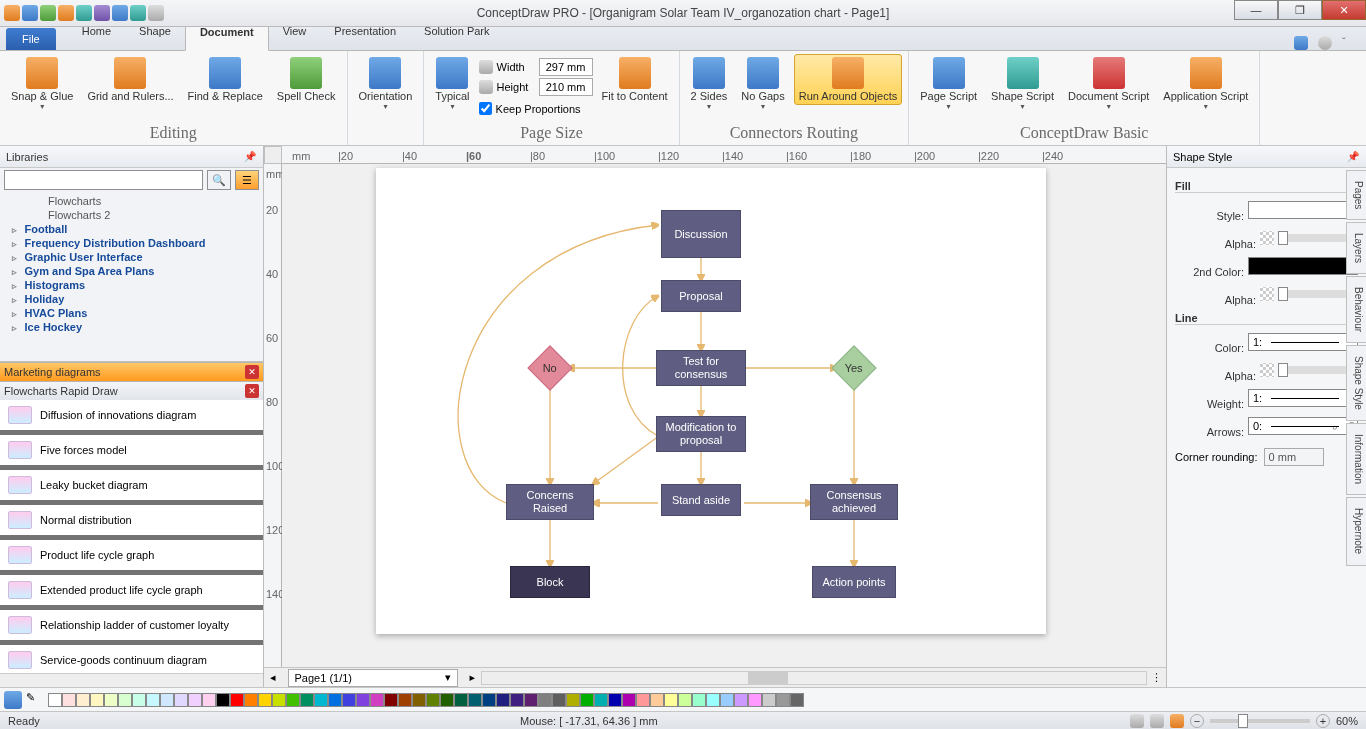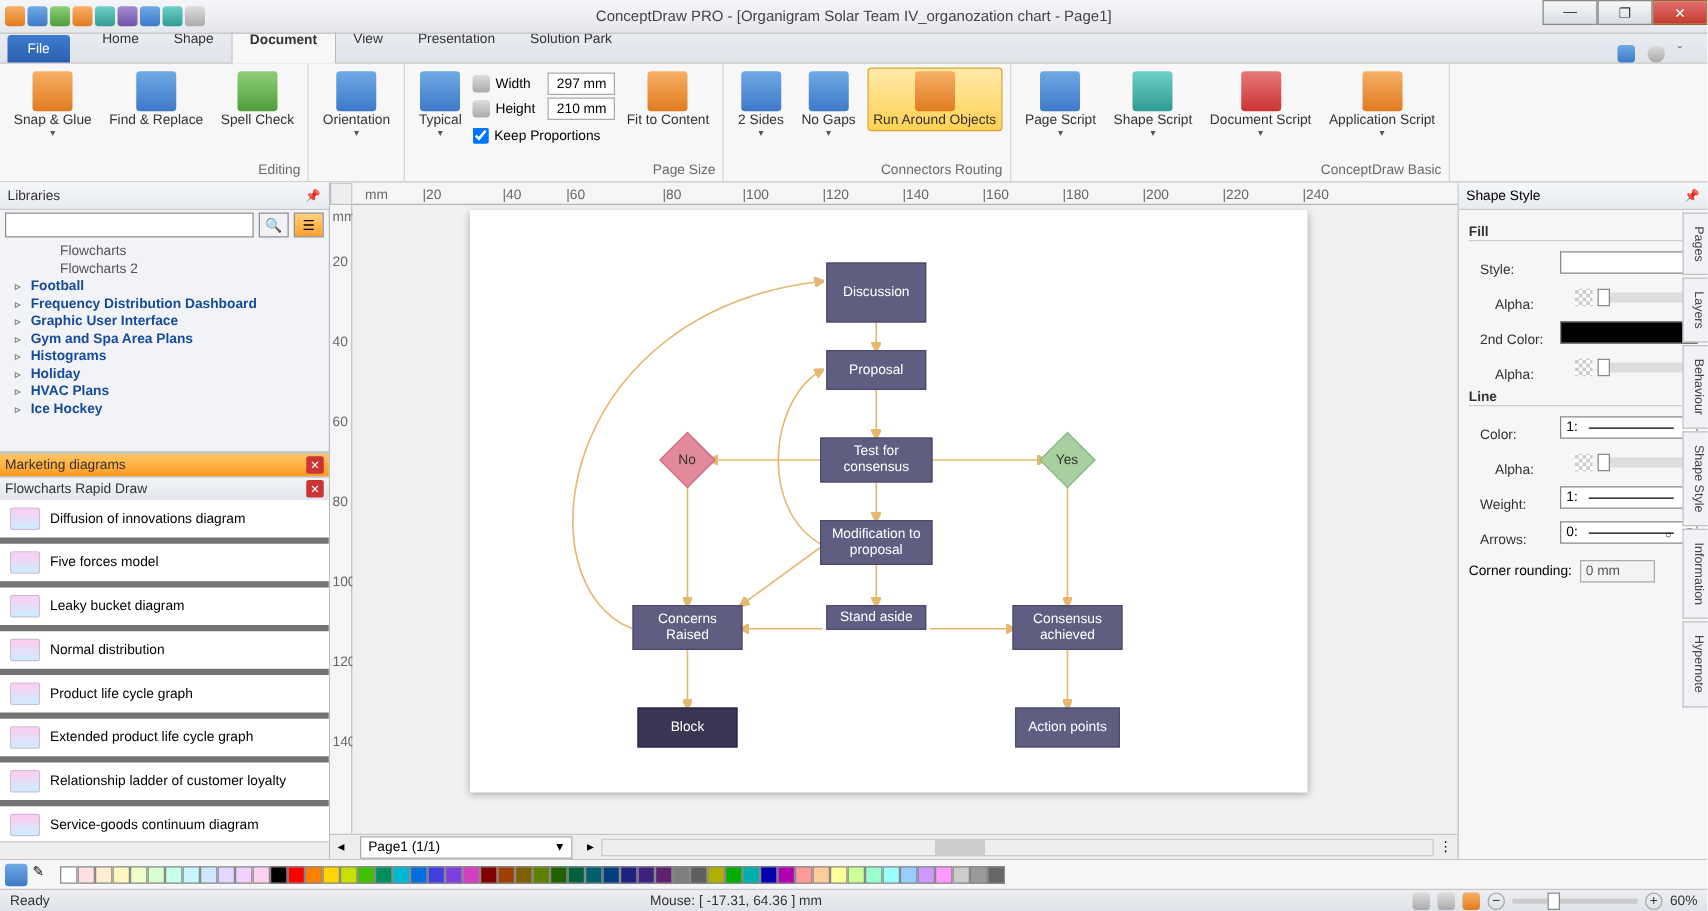--- a/index.html
+++ b/index.html
@@ -25,21 +25,21 @@
 
 
 .ribbon { height:95px; background:#f7f7f7; border-bottom:1px solid #c5c5c5; display:flex; }
 .rgroup{ border-right:1px solid #d4d8df; padding:3px 6px 0; display:flex; flex-direction:column; justify-content:space-between;}
 .rgroup-body{ display:flex; gap:4px; align-items:flex-start;}
 .rbtn{ display:flex; flex-direction:column; align-items:center; justify-content:flex-start; padding:2px 4px; min-width:44px; border:1px solid transparent; border-radius:3px;}
 .rbtn .ico{ width:32px; height:32px; margin-bottom:1px;}
 .rbtn-lbl{ text-align:center; font-size:11px; line-height:12px; color:#333;}
 .rdrop::after{ content:"▾"; font-size:8px; display:block; color:#555;}
 .rbtn.active{ background:linear-gradient(#ffe9a7,#ffd254); border:1px solid #d8a430;}
-.rgroup-title{ text-align:right; font-size:11px; color:#6a6a6a; padding-bottom:3px;}
+.rgroup-title{ text-align:center; font-size:16px; color:#6a6a6a; padding-bottom:3px;font-family:Liberation Serif, serif;}
 .pgsize-fields{ display:flex; flex-direction:column; gap:2px; padding-top:4px;}
 .pgrow{ display:flex; align-items:center; gap:4px;}
 .pgrow input{ width:54px; height:18px; border:1px solid #aaa; text-align:center; font-size:11px;}
 .pglbl{ width:38px; text-align:left;}
 .kcb{ display:flex; align-items:center; gap:4px; margin-top:4px;}
 
 
 .main{ display:flex; height:calc(729px - 27px - 24px - 95px - 24px - 18px); }
 
 .left-panel{ width:264px; background:#f1f3f6; border-right:1px solid #bcbcbc; display:flex; flex-direction:column;}
@@ -86,21 +86,21 @@
 
 .page-tabs{ height:20px; display:flex; align-items:center; background:#eee; border-top:1px solid #c5c5c5;}
 .page-tab-combo{ width:170px; height:18px; border:1px solid #aaa; background:#fff; margin:0 6px; display:flex; align-items:center; justify-content:space-between; padding:0 6px;}
 .hscroll{ flex:1; height:14px; background:#eee; border:1px solid #ccc; position:relative;}
 .hscroll .thumbh{ position:absolute; left:40%; width:40px; height:100%; background:#ccc;}
 
 .right-panel{ width:200px; border-left:1px solid #bcbcbc; background:#f5f6f8; display:flex; flex-direction:column; padding:0;}
 .rp-body{ flex:1; padding:6px 8px;}
 .rp-sec-lbl{ font-weight:bold; font-size:11px; color:#333; border-bottom:1px solid #ccc; margin:6px 0 4px;}
 .rp-row{ display:flex; align-items:center; justify-content:flex-end; gap:4px; margin:3px 0;}
-.rp-row label{ flex:0 0 60px; color:#333;margin-top:13px;}
+.rp-row label{ flex:0 0 60px; text-align:right; color:#333;margin-top:13px;}
 .rp-row .field{ width:110px; height:18px; border:1px solid #888; background:#fff; position:relative;}
 .rp-row .field::after{ content:"▾"; position:absolute; right:3px; top:1px; font-size:9px; color:#555;}
 .rp-row .black{ background:#000;}
 .rp-row .slider{ width:80px; height:8px; background:#ddd; position:relative;}
 .rp-row .slider::after{ content:""; width:8px; height:12px; background:#fff; border:1px solid #888; position:absolute; left:0; top:-3px;}
 .rp-row input.mm{ width:60px; height:18px; border:1px solid #aaa; text-align:left; padding:0 4px;}
 .side-tabs{ position:absolute; right:0; top:170px; width:20px; display:flex; flex-direction:column;}
 .side-tab{ writing-mode:vertical-rl; padding:10px 2px; background:#f0f2f6; border:1px solid #c0c0c0; border-right:none; font-size:10px; color:#444; margin-bottom:2px; text-align:center;}
 
 
@@ -165,20 +165,24 @@
 </div>
 
 <div class="ribbon">
   <div class="rgroup">
     <div class="rgroup-body">
       <div class="rbtn rdrop">
           <span class="ico i-orange"></span>
           <span class="rbtn-lbl">Snap &amp; Glue</span>
         </div>
       <div class="rbtn">
+          <span class="ico i-orange"></span>
+          <span class="rbtn-lbl">Grid and Rulers...</span>
+        </div>
+      <div class="rbtn">
           <span class="ico i-blue"></span>
           <span class="rbtn-lbl">Find &amp; Replace</span>
         </div>
       <div class="rbtn">
           <span class="ico i-green"></span>
           <span class="rbtn-lbl">Spell Check</span>
         </div>
     </div>
     <div class="rgroup-title">Editing</div>
   </div>
@@ -329,21 +333,21 @@
     <div style="height:14px; background:#eee; border-top:1px solid #ccc;"></div>
   </div>
 
   <div class="canvas-wrap">
     <div class="ruler-row">
       <div class="corner"></div>
       <div class="h-ruler">
         <span style="left:10px;">mm</span>
           <span style="left:56px;">|20</span>
           <span style="left:120px;">|40</span>
-          <span style="left:171px;">|60</span>
+          <span style="left:184px;font-weight:bold;">|60</span>
           <span style="left:248px;">|80</span>
           <span style="left:312px;">|100</span>
           <span style="left:376px;">|120</span>
           <span style="left:440px;">|140</span>
           <span style="left:504px;">|160</span>
           <span style="left:568px;">|180</span>
           <span style="left:632px;">|200</span>
           <span style="left:696px;">|220</span>
           <span style="left:760px;">|240</span>
       </div>
@@ -382,21 +386,21 @@
               <line x1="282" y1="335" x2="217" y2="335" marker-end="url(#ah)"></line>
               <line x1="325" y1="284" x2="325" y2="316" marker-end="url(#ah)"></line>
               <path d="M130,335 C40,300 70,80 282,57" marker-end="url(#ah)"></path>
               <path d="M282,268 C230,240 240,150 282,128" marker-end="url(#ah)"></path>
             </svg>
             <div class="node rect" style="left:285px; top:42px; width:80px; height:48px;">Discussion</div>
             <div class="node rect" style="left:285px; top:112px; width:80px; height:32px;">Proposal</div>
             <div class="node rect" style="left:280px; top:182px; width:90px; height:36px;">Test for consensus</div>
             <div class="node rect" style="left:280px; top:248px; width:90px; height:36px;">Modification to proposal</div>
             <div class="node rect" style="left:130px; top:316px; width:88px; height:36px;">Concerns Raised</div>
-            <div class="node rect" style="left:285px; top:316px; width:80px; height:20px;">Stand aside</div>
+            <div class="node rect" style="left:285px; top:316px; width:80px; height:32px;">Stand aside</div>
             <div class="node rect" style="left:434px; top:316px; width:88px; height:36px;">Consensus achieved</div>
             <div class="node dark" style="left:134px; top:398px; width:80px; height:32px;">Block</div>
             <div class="node rect" style="left:436px; top:398px; width:84px; height:32px;">Action points</div>
             <div class="node diamond no" style="left:158px; top:184px; width:32px; height:32px;">
                 <span>No</span>
               </div>
             <div class="node diamond yes" style="left:462px; top:184px; width:32px; height:32px;">
                 <span>Yes</span>
               </div>
           </div>

